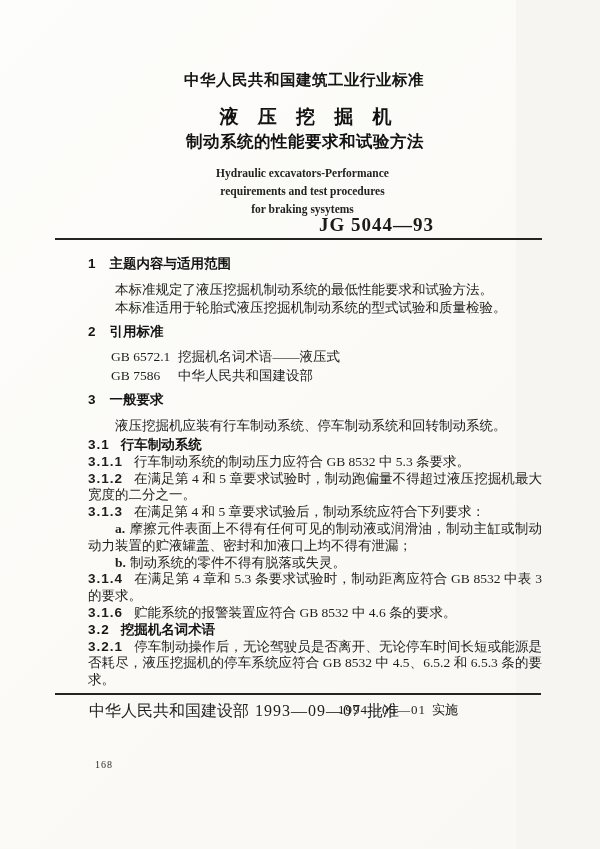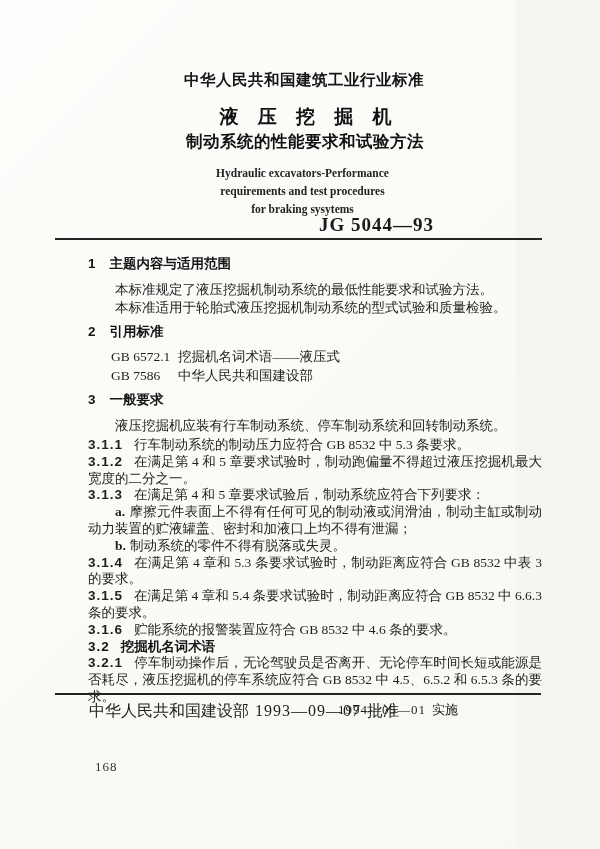--- a/index.html
+++ b/index.html
@@ -91,21 +91,21 @@
     position: absolute; top: 701px; left: 89px;
     font-size: 16px; color: #1e1e1e;
   }
   .footer-left .date, .footer-right .date { letter-spacing: 1px; margin: 0 6px; }
   .footer-right {
     position: absolute; top: 701px; right: 58px;
     font-size: 13px; color: #1e1e1e;
   }
   .page-number {
     position: absolute; top: 759px; left: 95px;
-    font-size: 13px; letter-spacing: 1px; color: #2d2d2d;
+    font-size: 10px; letter-spacing: 1px; color: #2d2d2d;
   }
 </style>
 </head>
 <body>
 
 <div class="page">
 
   <div class="std-class">中华人民共和国建筑工业行业标准</div>
   <div class="title-cn-1">液 压 挖 掘 机</div>
   <div class="title-cn-2">制动系统的性能要求和试验方法</div>
@@ -140,40 +140,40 @@
         <span class="ref-name">中华人民共和国建设部</span>
       </div>
     </div>
 
     <div class="sec-heading">
       <span>3</span>
       <span>一般要求</span>
     </div>
     <p class="intro">液压挖掘机应装有行车制动系统、停车制动系统和回转制动系统。</p>
 
+    <p class="clause sub-heading">
+      <span class="clause-no">3.1</span><span>行车制动系统</span>
+    </p>
     <p class="clause">
       <span class="clause-no">3.1.1</span><span>行车制动系统的制动压力应符合 GB  8532 中 5.3 条要求。</span>
     </p>
     <p class="clause">
       <span class="clause-no">3.1.2</span><span>在满足第 4 和 5 章要求试验时，制动跑偏量不得超过液压挖掘机最大宽度的二分之一。</span>
     </p>
     <p class="clause">
       <span class="clause-no">3.1.3</span><span>在满足第 4 和 5 章要求试验后，制动系统应符合下列要求：</span>
     </p>
     <p class="clause lettered">
       <span class="clause-no">a.</span><span>摩擦元件表面上不得有任何可见的制动液或润滑油，制动主缸或制动动力装置的贮液罐盖、密封和加液口上均不得有泄漏；</span>
     </p>
     <p class="clause lettered">
       <span class="clause-no">b.</span><span>制动系统的零件不得有脱落或失灵。</span>
     </p>
     <p class="clause">
       <span class="clause-no">3.1.4</span><span>在满足第 4 章和 5.3 条要求试验时，制动距离应符合 GB  8532 中表 3 的要求。</span>
-    </p>
-    <p class="clause">
-      <span class="clause-no">3.1.5</span><span>在满足第 4 章和 5.4 条要求试验时，制动距离应符合 GB  8532 中 6.6.3 条的要求。</span>
     </p>
     <p class="clause">
       <span class="clause-no">3.1.6</span><span>贮能系统的报警装置应符合 GB  8532 中 4.6 条的要求。</span>
     </p>
     <p class="clause sub-heading">
       <span class="clause-no">3.2</span><span>挖掘机名词术语</span>
     </p>
     <p class="clause">
       <span class="clause-no">3.2.1</span><span>停车制动操作后，无论驾驶员是否离开、无论停车时间长短或能源是否耗尽，液压挖掘机的停车系统应符合 GB  8532 中 4.5、6.5.2 和 6.5.3 条的要求。</span>
     </p>

